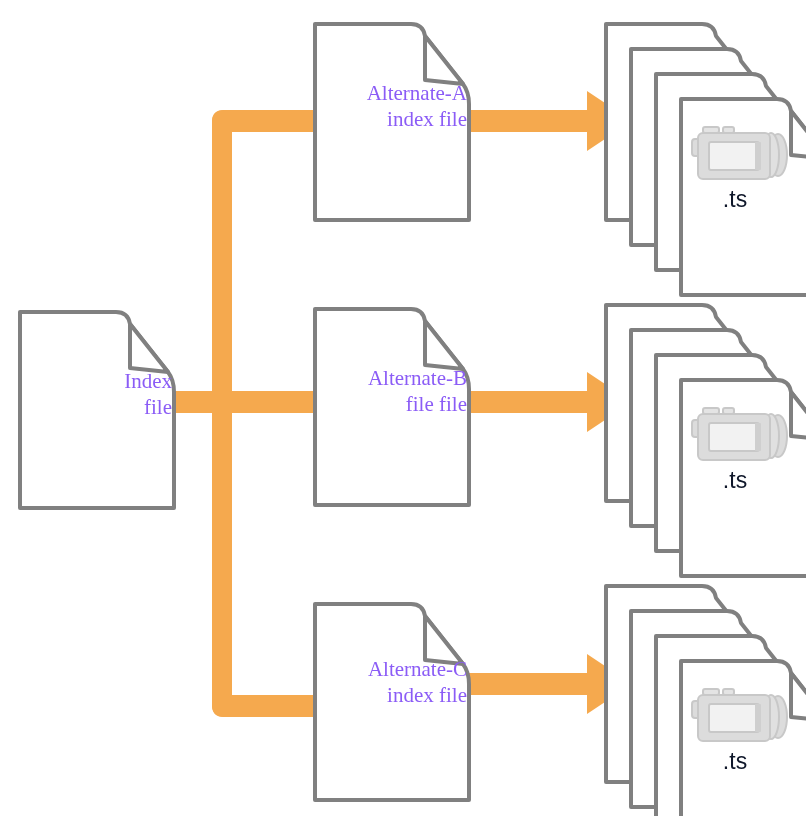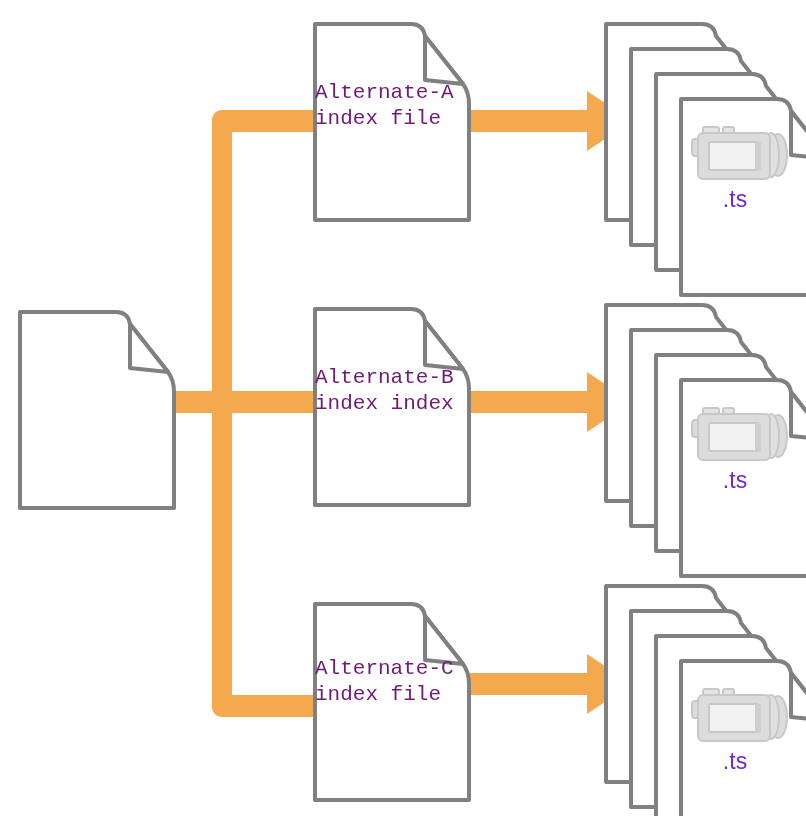--- a/index.html
+++ b/index.html
@@ -19,32 +19,32 @@
   }
   #canvas {
     position: absolute;
     left: 0;
     top: 0;
     width: 806px;
     height: 816px;
   }
   .doc-label {
     position: absolute;
-    text-align: left;
-    color: #701a75;
+    text-align: right;
+    color: #8b5cf6;
     font-size: 21px;
     line-height: 26px;
-    font-family: Liberation Mono, monospace;
+    font-family: Liberation Serif, serif;
     white-space: pre-line;
     pointer-events: none;
   }
   .ts-label {
     position: absolute;
     text-align: center;
-    color: #6d28d9;
+    color: #0f172a;
     font-size: 23px;
     line-height: 26px;
     font-family: "Liberation Sans", sans-serif;
     pointer-events: none;
   }
 </style>
 </head>
 <body>
 
 <div id="stage">
@@ -149,26 +149,28 @@
       <use href="#doc-back" x="0" y="0"></use>
       <use href="#doc-back" x="25" y="25"></use>
       <use href="#doc-back" x="50" y="50"></use>
       <use href="#doc-shape" x="75" y="75"></use>
       <g transform="translate(88,98)">
         <use href="#camcorder"></use>
       </g>
     </g>
   </svg>
 
+  <div class="doc-label" style="left:20px; top:368px; width:152px;">Index
+file</div>
 
   <div class="doc-label" style="left:315px; top:80px; width:152px;">Alternate-A
 index file</div>
 
   <div class="doc-label" style="left:315px; top:365px; width:152px;">Alternate-B
-index index</div>
+file file</div>
 
   <div class="doc-label" style="left:315px; top:656px; width:152px;">Alternate-C
 index file</div>
 
   <div class="ts-label" style="left:690px; top:186px; width:90px;">.ts</div>
 
   <div class="ts-label" style="left:690px; top:467px; width:90px;">.ts</div>
 
   <div class="ts-label" style="left:690px; top:748px; width:90px;">.ts</div>
 

